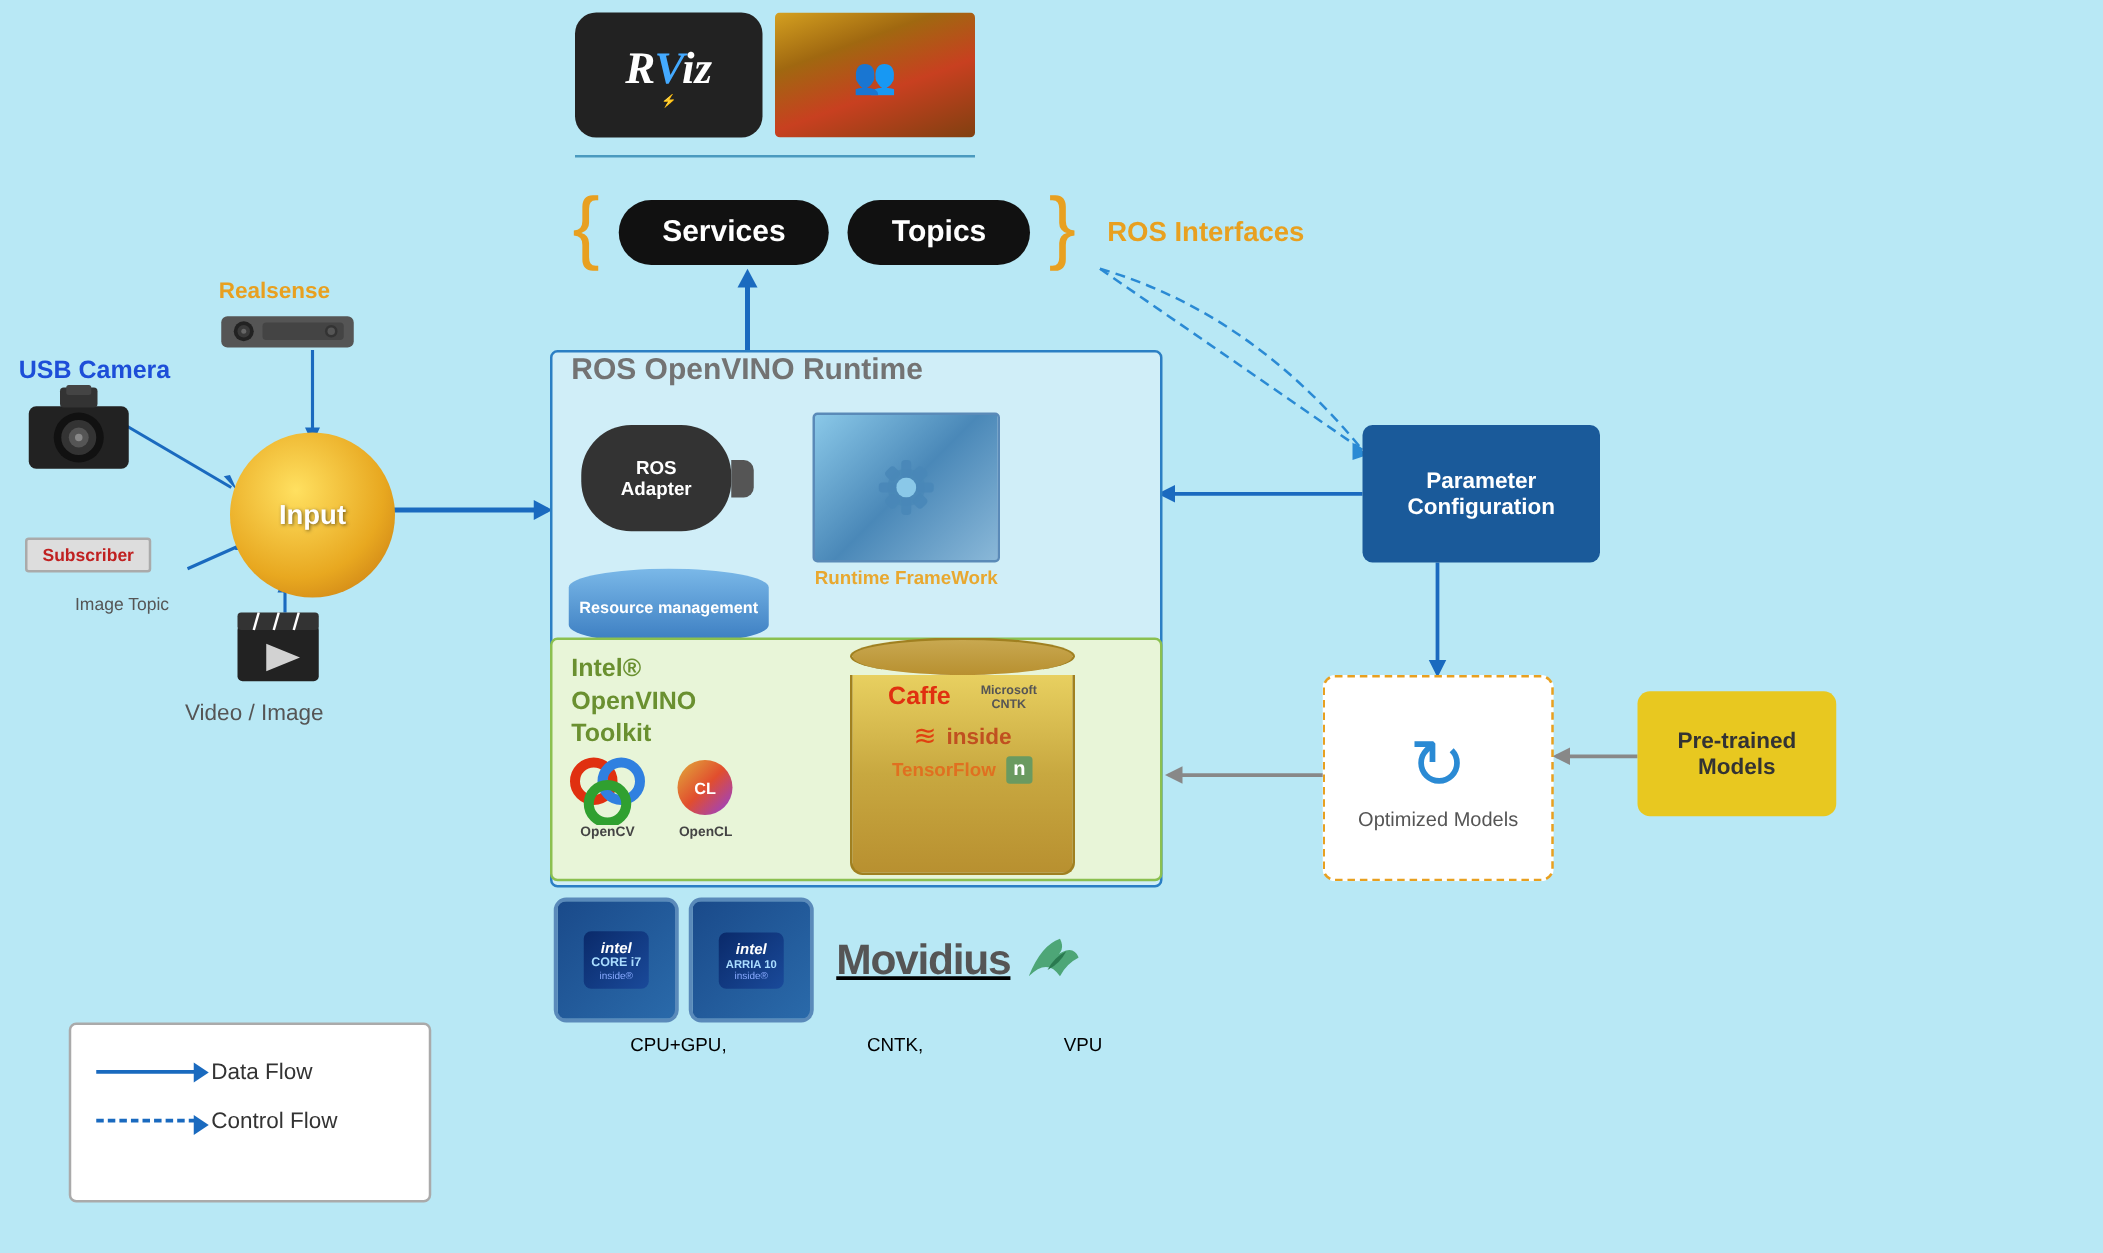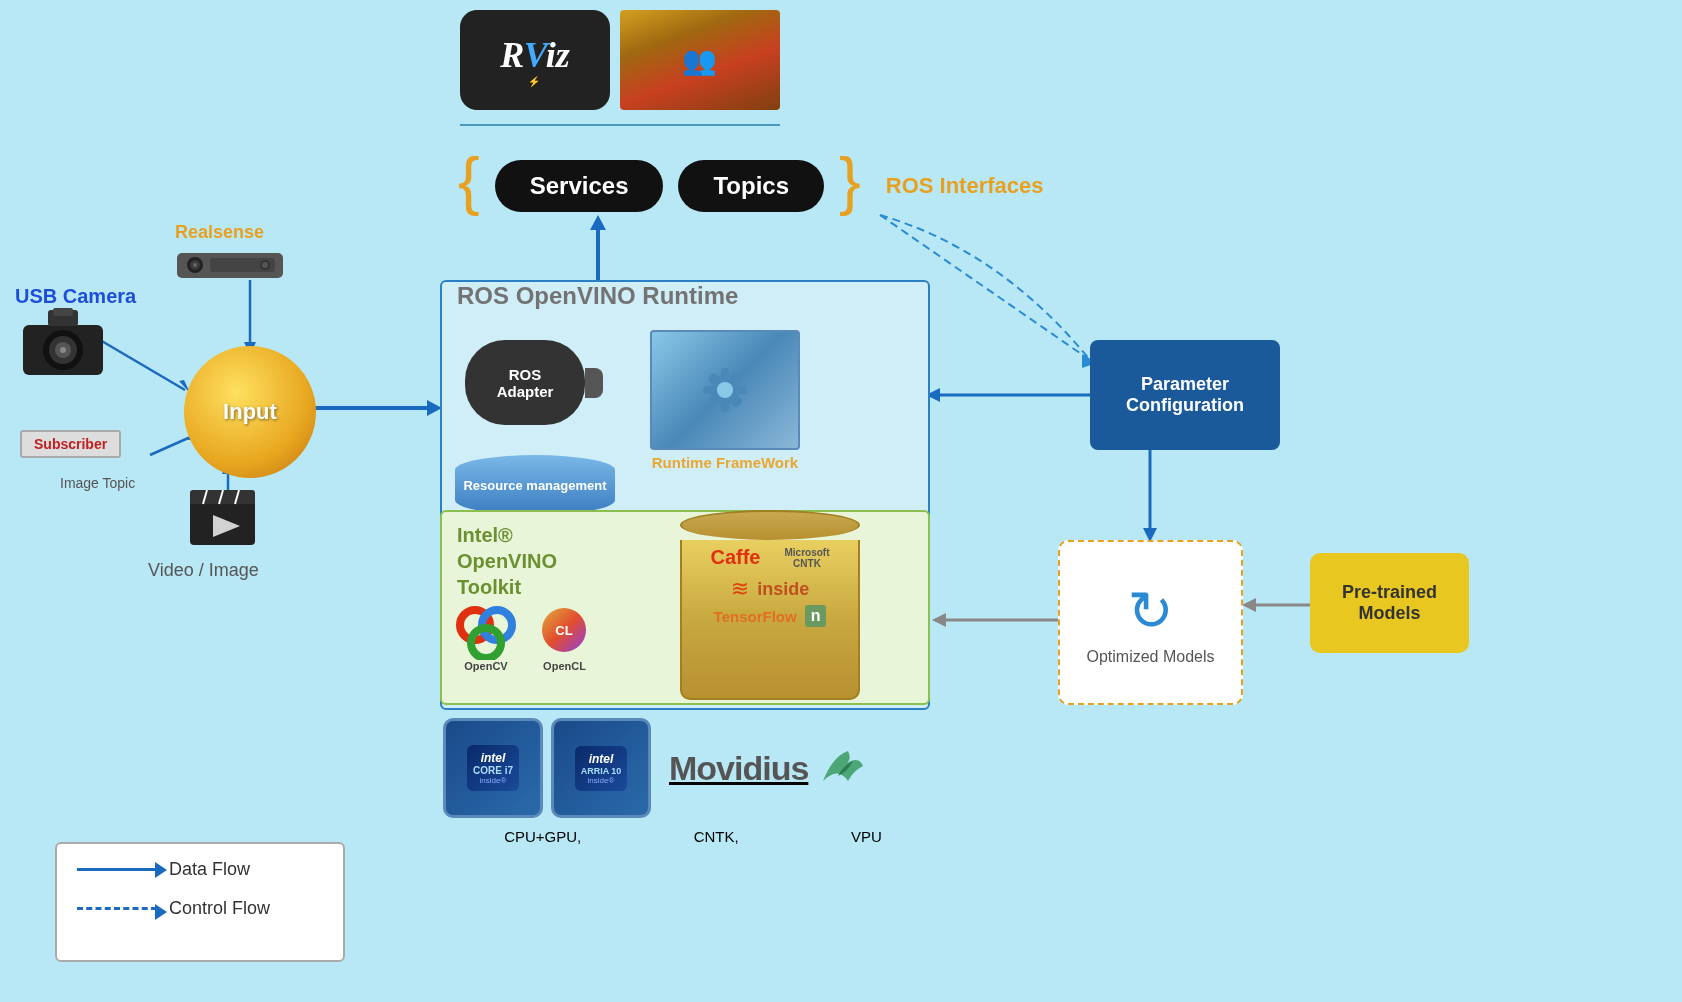--- a/index.html
+++ b/index.html
@@ -129,25 +129,25 @@
       color: #444;
       font-weight: bold;
     }
 
     
     .legend-box {
       position: absolute;
       bottom: 40px;
       left: 55px;
       width: 290px;
-      height: 120px;
+      height: 144px;
       background: white;
       border: 2px solid #aaa;
       border-radius: 6px;
-      padding: 15px 20px;
+      padding: 27px 20px;
       display: flex;
       flex-direction: column;
       gap: 18px;
     }
     .legend-item {
       display: flex;
       align-items: center;
       gap: 12px;
       font-size: 18px;
       color: #333;

